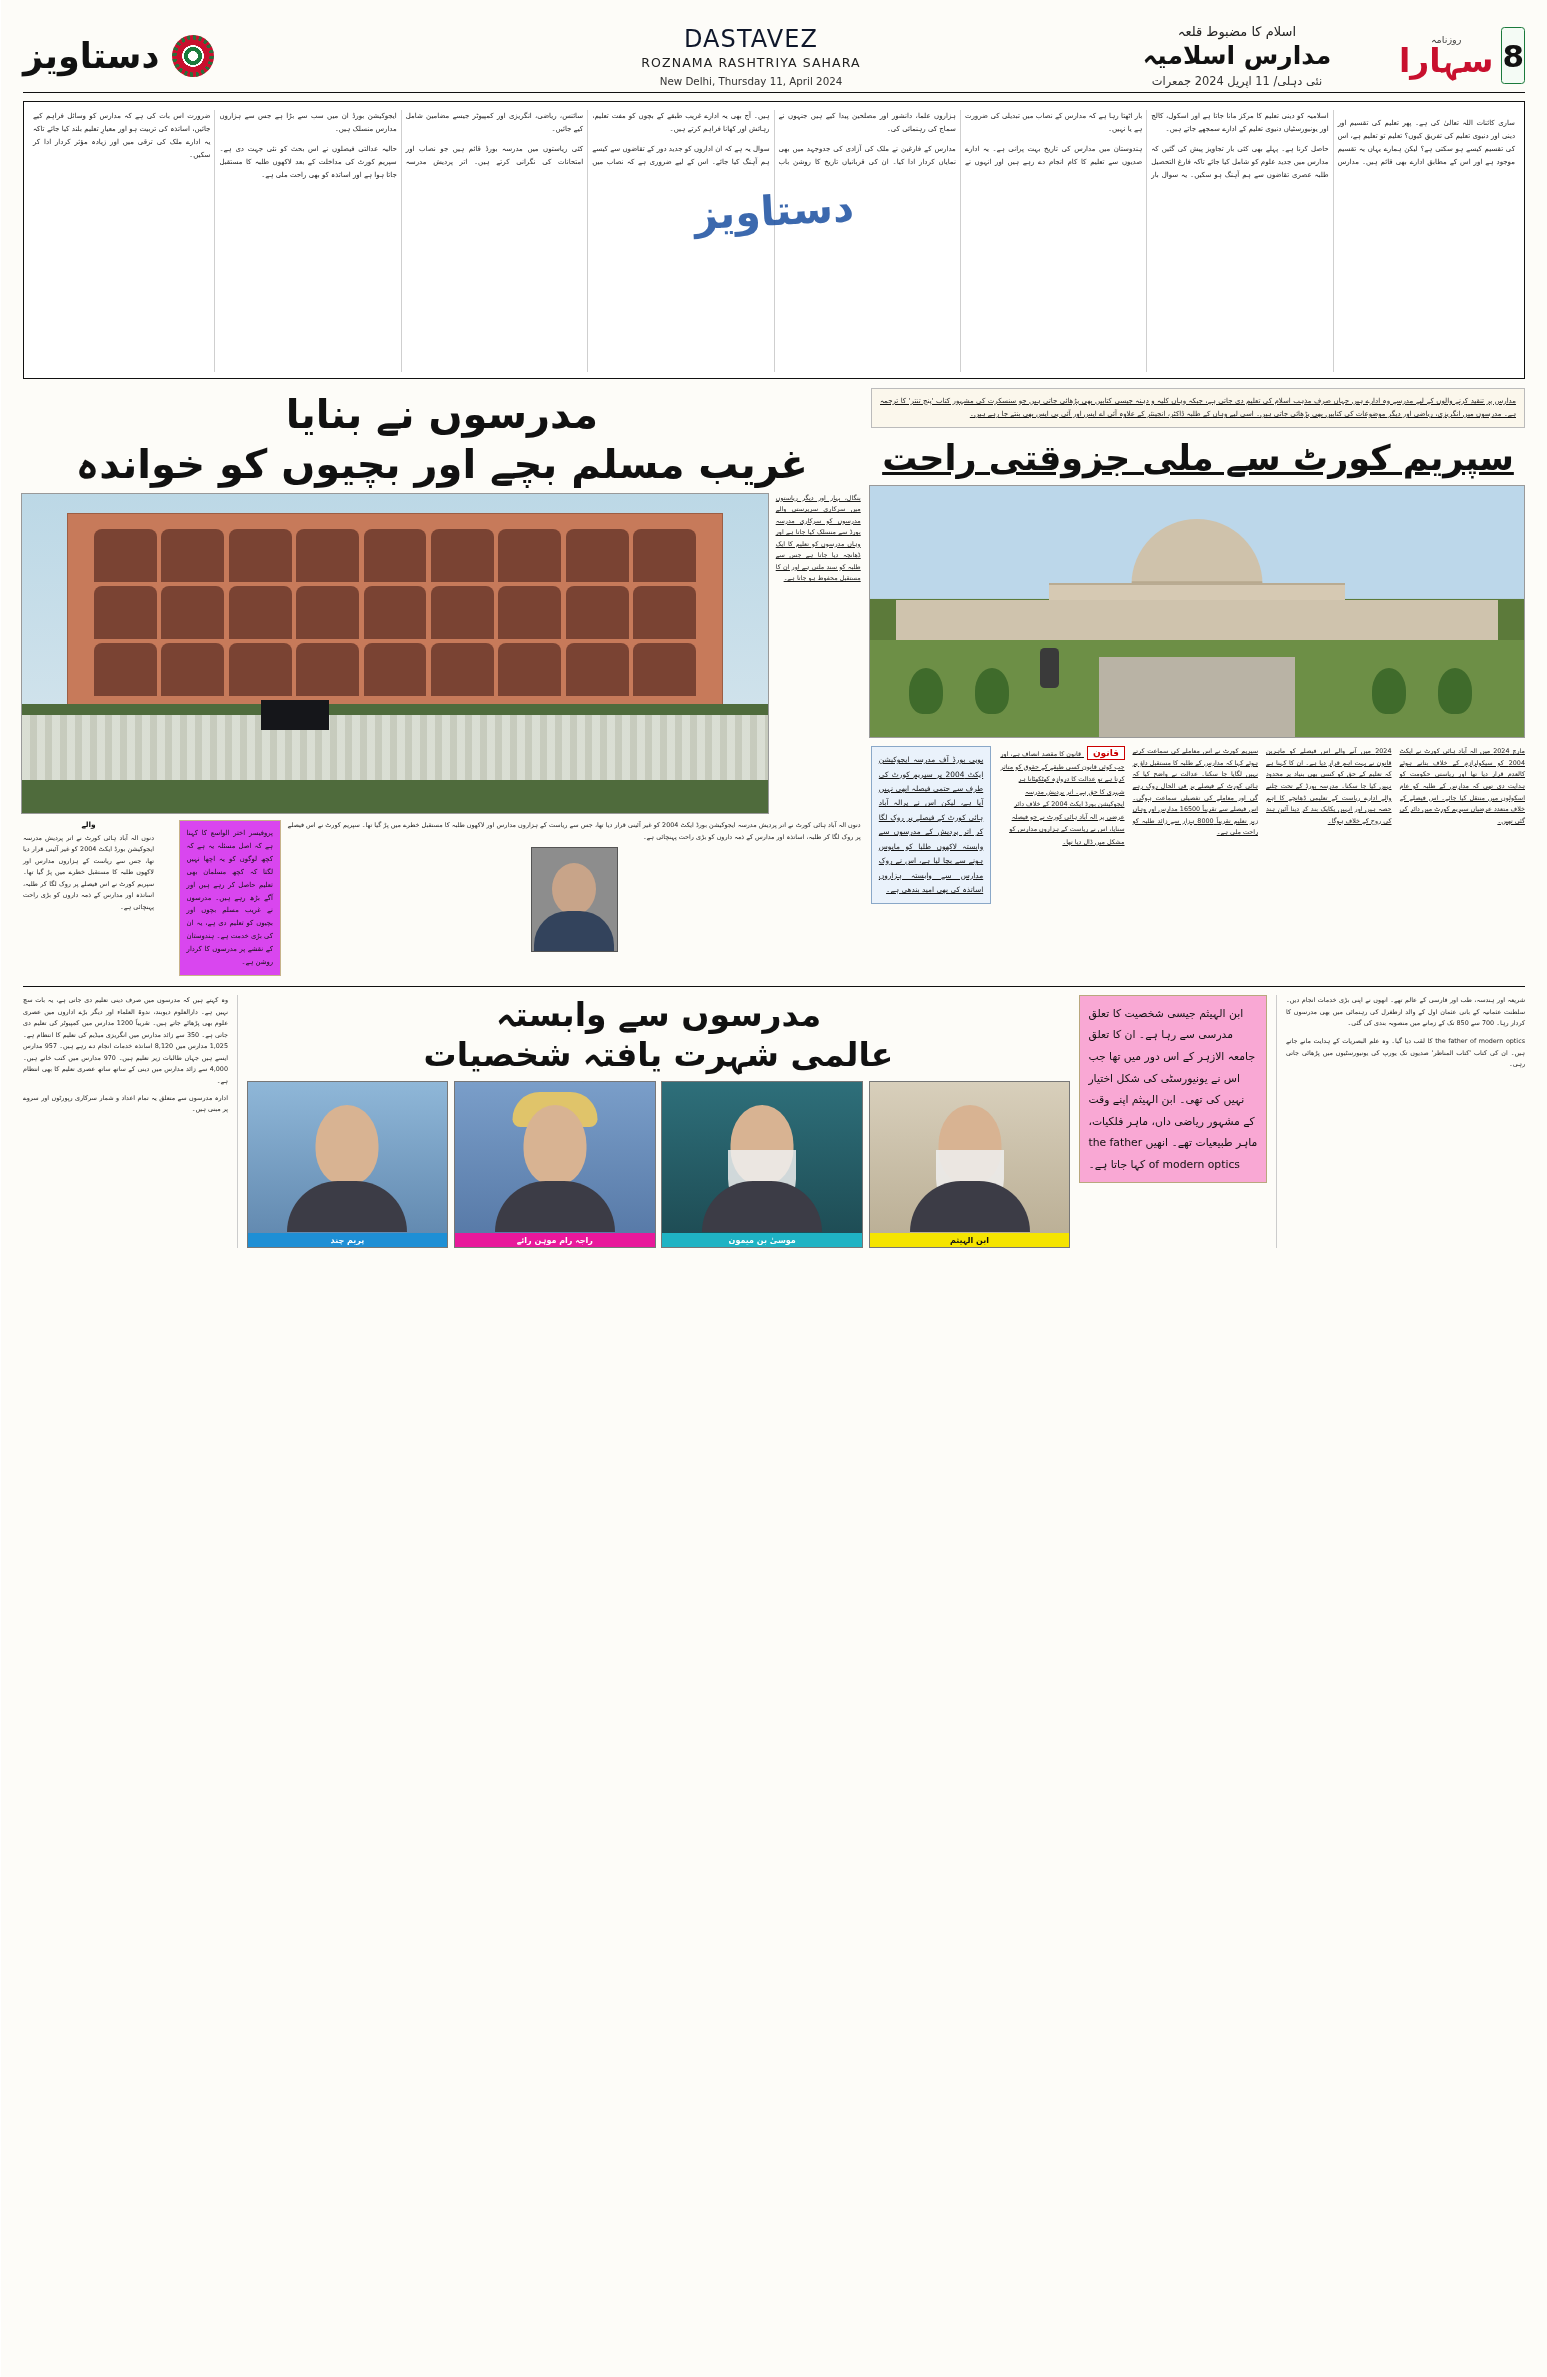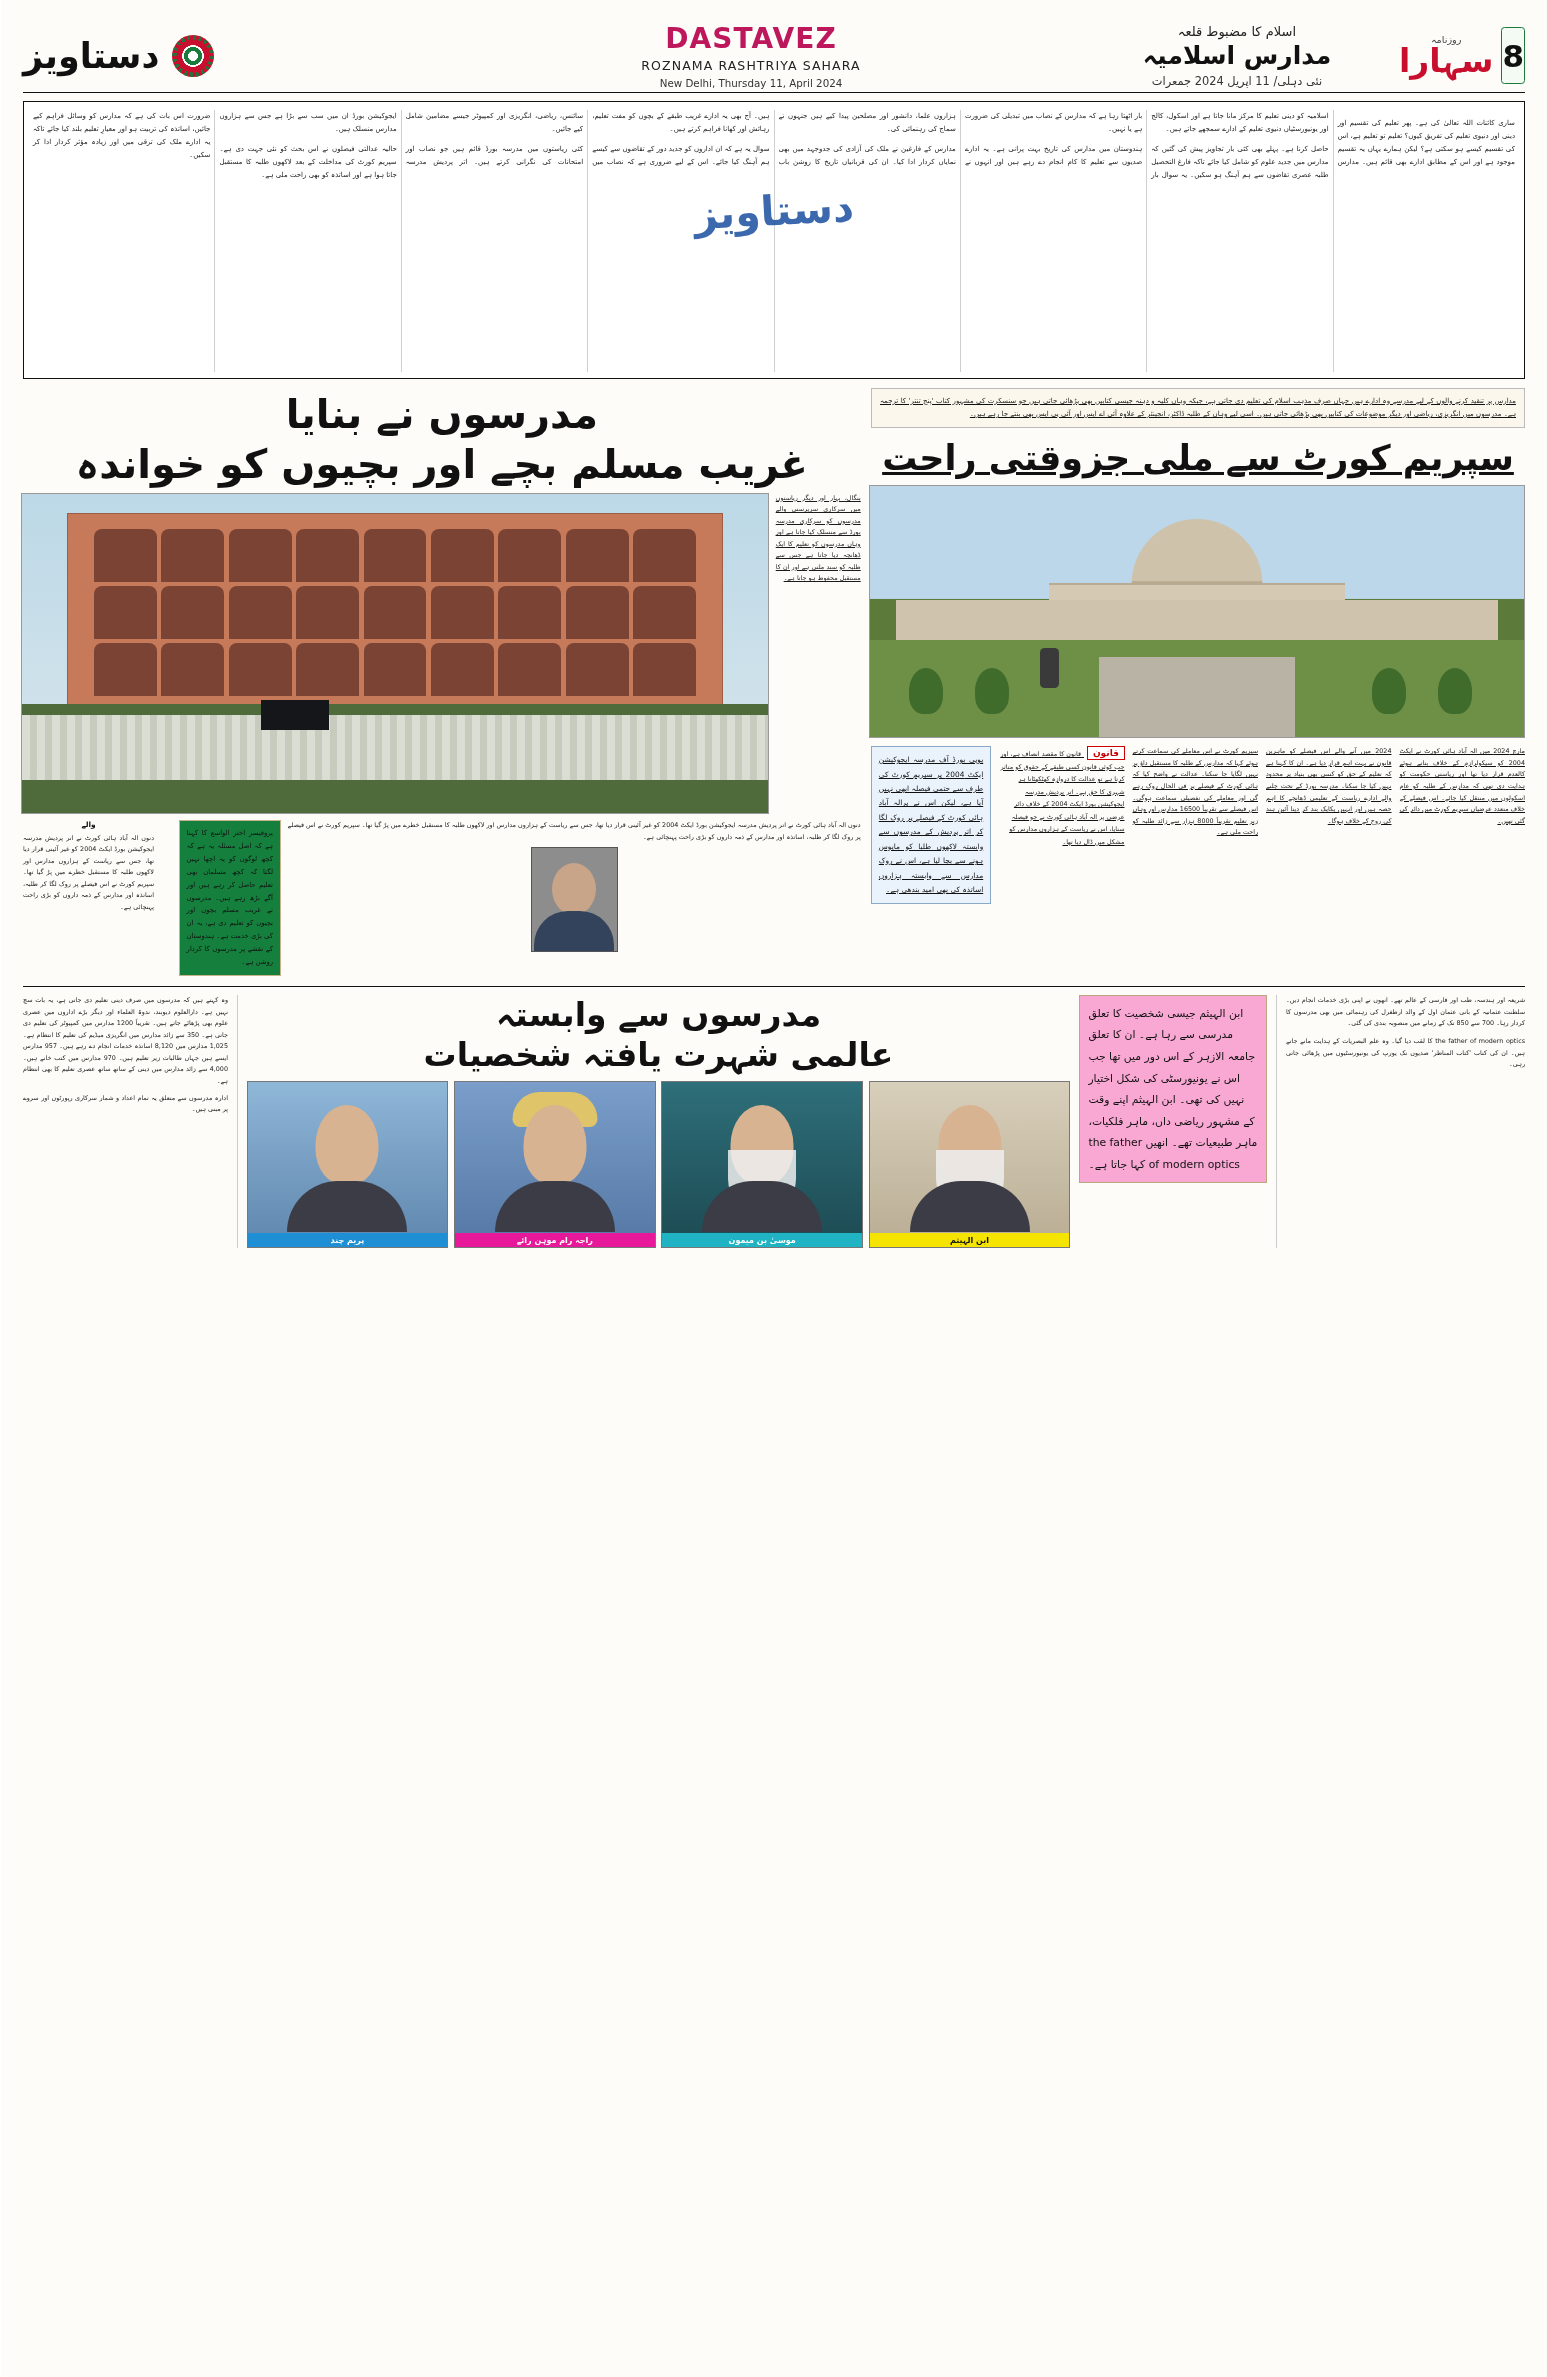--- a/index.html
+++ b/index.html
@@ -39,21 +39,21 @@
   .sahara-logo .main{font-size:33px;font-weight:bold;color:#c8102e;}
   .mh-urdu-head{
     flex:0 0 308px;text-align:center;line-height:1.25;
   }
   .mh-urdu-head .l1{font-size:13px;color:#222;}
   .mh-urdu-head .l2{font-size:25px;font-weight:bold;color:#111;}
   .mh-urdu-head .l3{font-size:11.4px;color:#333;margin-top:2.3px;}
   .mh-center{
     flex:1;text-align:center;line-height:1.3;
   }
-  .mh-center .dast{font-size:28px;font-weight:bold;color:#be185d;letter-spacing:1.1px;}
+  .mh-center .dast{font-size:24px;font-weight:normal;color:#0f172a;letter-spacing:1.1px;}
   .mh-center .rozn{font-size:12.5px;color:#222;letter-spacing:1.1px;}
   .mh-center .city{font-size:10.3px;color:#333;margin-top:3.4px;}
   .mh-right{
     width:319px;display:flex;align-items:center;justify-content:flex-end;gap:12.5px;
   }
   .mh-right .ur-dast{font-size:35px;font-weight:bold;color:#111;}
   .sun-logo{
     width:42px;height:42px;border-radius:50%;
     background:
       radial-gradient(circle at 50% 50%, #ffffff 0 16%, #1a7a3c 17% 30%, #ffffff 31% 36%, #c8102e 37% 100%);
@@ -165,21 +165,21 @@
     border:0.6px solid #8aa8c8;background:#eaf2fb;padding:5.7px 6.8px;
     font-size:7.4px;line-height:1.95;direction:rtl;text-align:justify;
   }
   .qanoon-tag{
     display:inline-block;background:#fff;border:0.6px solid #c00;color:#c00;
     font-weight:bold;font-size:9px;padding:0.6px 4.6px;margin-left:3.4px;
   }
 
   
   .side-note{
-    border:0.6px solid #c7b38a;background:#15803d;padding:5.7px 6.8px;
+    border:0.6px solid #c7b38a;background:#d946ef;padding:5.7px 6.8px;
     font-size:6.8px;line-height:1.9;direction:rtl;text-align:justify;margin-left:18px;
   }
   .prof-photo{
     width:85px;height:103px;background:#8d8d8d;border:0.6px solid #555;margin:3.4px auto;
     position:relative;overflow:hidden;
   }
   .prof-photo .face{position:absolute;left:50%;top:15px;transform:translateX(-50%);width:44px;height:52px;border-radius:50%;background:#c8a489;}
   .prof-photo .body{position:absolute;left:50%;bottom:0;transform:translateX(-50%);width:80px;height:40px;background:#33435c;border-radius:34px 34px 0 0;}
 
   

